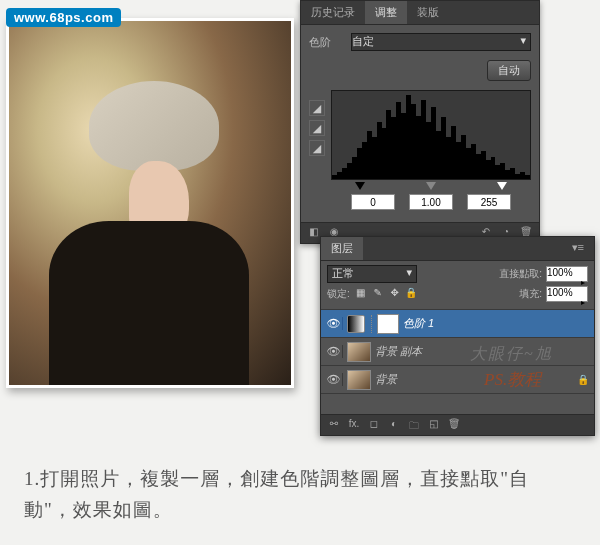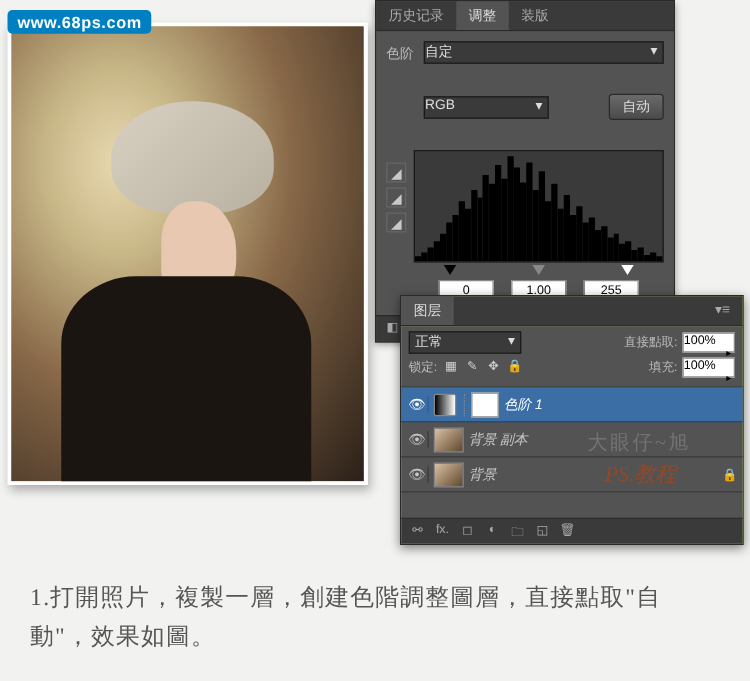--- a/index.html
+++ b/index.html
@@ -90,22 +90,22 @@
       background: #535353;
       color: #ddd;
     }
     .adj-body {
       padding: 8px;
       background: #535353;
     }
     .adj-row {
       display: flex;
       align-items: center;
-      gap: 2px;
-      margin-bottom: 24px;
+      gap: 14px;
+      margin-bottom: 9px;
     }
     .adj-label {
       color: #bbb;
       font-size: 11px;
       min-width: 28px;
     }
     .preset-select {
       background: #3a3a3a;
       color: #ddd;
       border: 1px solid #1a1a1a;
@@ -333,20 +333,21 @@
       z-index: 7;
       opacity: 0.6;
       font-family: "SimSun", serif;
     }
     .wm1 {
       top: 344px;
       left: 470px;
       color: #888;
       font-size: 16px;
       letter-spacing: 2px;
+      font-style: italic;
     }
     .wm2 {
       top: 368px;
       left: 484px;
       color: #c2410c;
       font-size: 17px;
       font-style: italic;
     }
 
     
@@ -380,21 +381,20 @@
     <div class="panel-tab">历史记录</div>
     <div class="panel-tab active">调整</div>
     <div class="panel-tab">装版</div>
   </div>
   <div class="adj-body">
     <div class="adj-row">
       <span class="adj-label">色阶</span>
       <div class="preset-select">自定</div>
     </div>
     <div class="adj-row" style="padding-left:30px;">
-      <div class="preset-select" style="width:100px;flex:0 0 100px;">RGB</div>
       <div style="flex:1"></div>
       <button class="btn-auto">自动</button>
     </div>
     <div class="histogram-area">
       <div class="eyedroppers">
         <div class="eyedropper">◢</div>
         <div class="eyedropper">◢</div>
         <div class="eyedropper">◢</div>
       </div>
       <div style="flex:1;">

